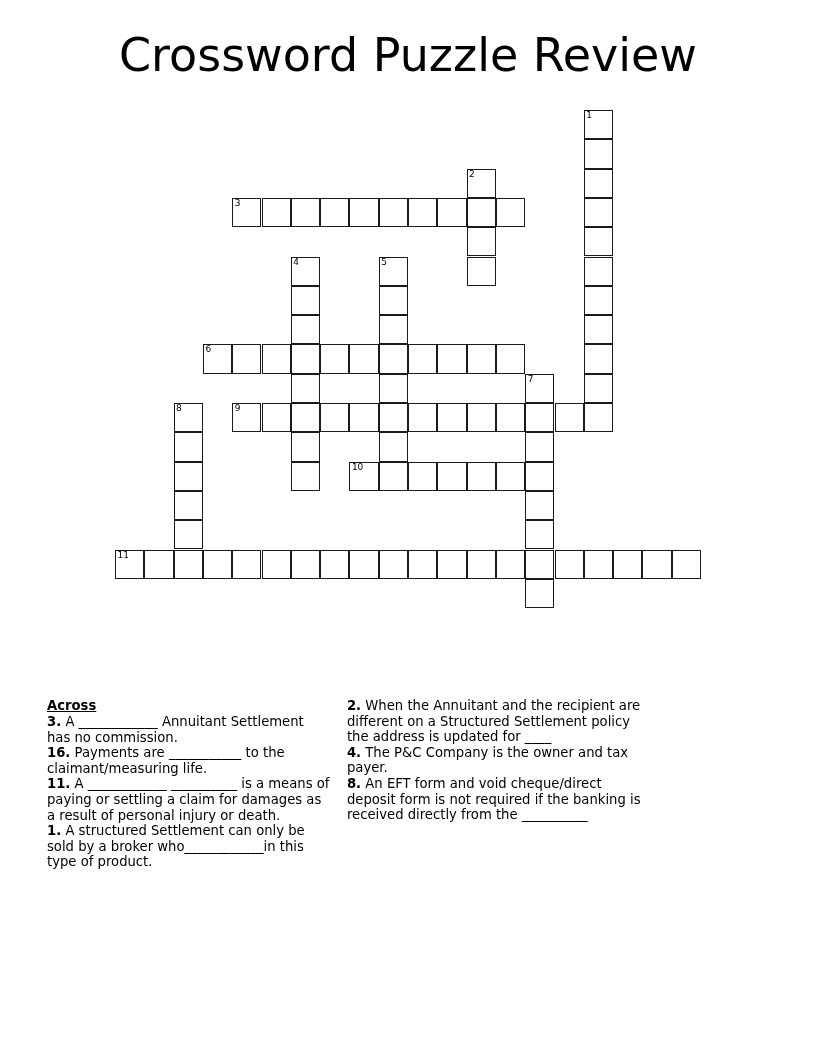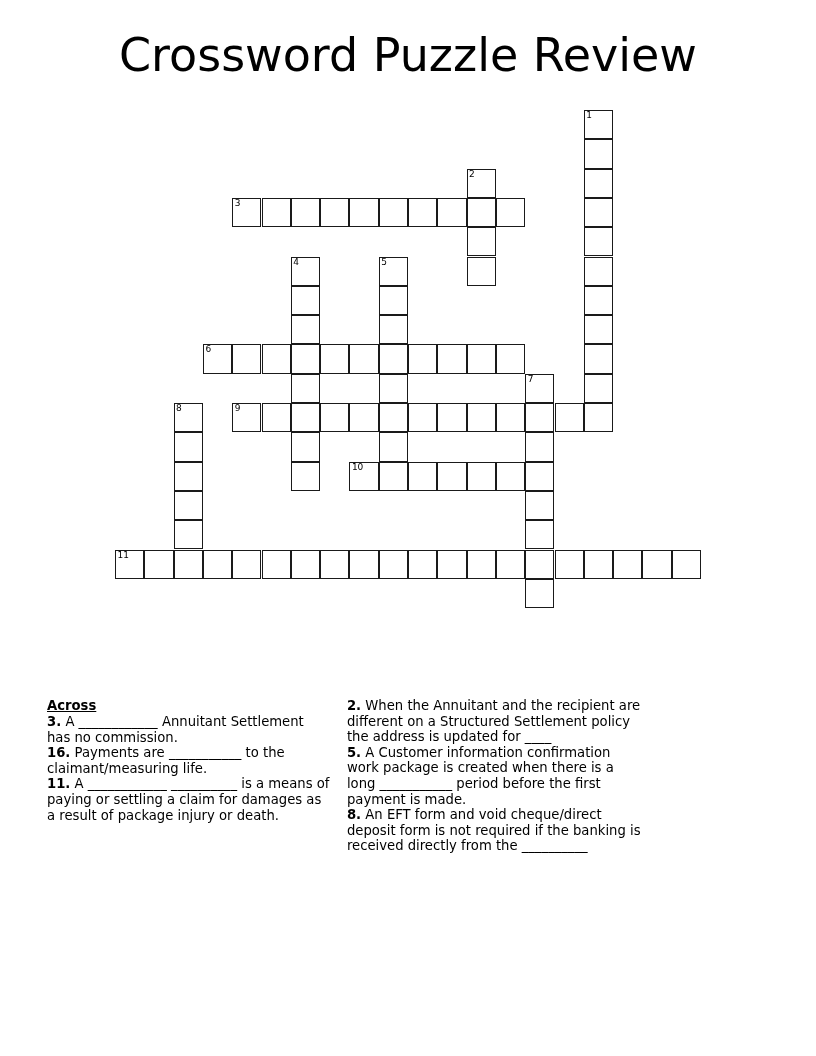--- a/index.html
+++ b/index.html
@@ -213,23 +213,26 @@
     <div class="xw-cell" style="left: 642.4px; top: 549.5px;"></div>
     <div class="xw-cell" style="left: 671.7px; top: 549.5px;"></div>
   </div>
 
 <div id="clues">
   <div class="clue-col left">
     <span class="clue-heading">Across</span>
     <div id="across-list">
         <span class="clue-item"><span class="clue-num">3.</span><span> A ____________ Annuitant Settlement has no commission.</span></span>
         <span class="clue-item"><span class="clue-num">16.</span><span> Payments are ___________ to the claimant/measuring life.</span></span>
-        <span class="clue-item"><span class="clue-num">11.</span><span> A ____________ __________ is a means of paying or settling a claim for damages as a result of package injury or death.</span></span>
+        <span class="clue-item"><span class="clue-num">11.</span><span> A ____________ __________ is a means of paying or settling a claim for damages as a result of personal injury or death.</span></span>
+      </div>
+    <div id="down-list-left">
+        <span class="clue-item"><span class="clue-num">1.</span><span> A structured Settlement can only be sold by a broker who____________in this type of product.</span></span>
       </div>
   </div>
   <div class="clue-col right">
     <div id="down-list-right">
         <span class="clue-item"><span class="clue-num">2.</span><span> When the Annuitant and the recipient are different on a Structured Settlement policy the address is updated for ____</span></span>
-        <span class="clue-item"><span class="clue-num">5.</span><span> A Customer information confirmation work package is created when there is a long ___________ period before the first payment is made.</span></span>
+        <span class="clue-item"><span class="clue-num">4.</span><span> The P&amp;C Company is the owner and tax payer.</span></span>
         <span class="clue-item"><span class="clue-num">8.</span><span> An EFT form and void cheque/direct deposit form is not required if the banking is received directly from the __________</span></span>
       </div>
   </div>
 </div>
 
 </body></html>

